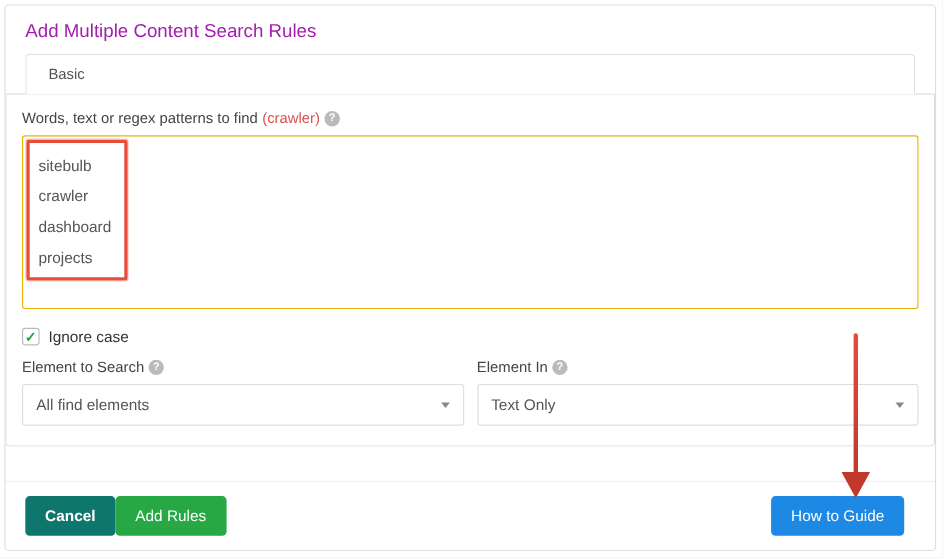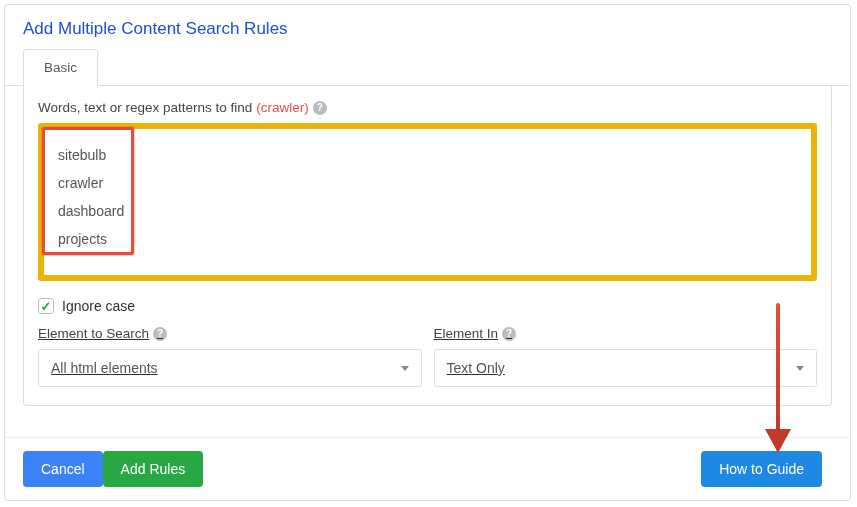--- a/index.html
+++ b/index.html
@@ -16,49 +16,50 @@
     border: 1px solid #ddd;
     border-radius: 4px;
     margin: 4px;
     width: 847px;
     height: 497px;
     position: relative;
     background: #fff;
   }
   .dialog-title {
     font-size: 17px;
-    color: #1d4ed8;
+    color: #a21caf;
     padding: 14px 18px 10px 18px;
   }
   .tabs {
     display: flex;
     padding: 0 18px;
     border-bottom: 1px solid #ddd;
     position: relative;
+    flex-direction: column;
   }
   .tab {
     padding: 10px 20px;
     font-size: 13.5px;
     color: #555;
     cursor: pointer;
     border: 1px solid transparent;
     border-bottom: none;
     border-top-left-radius: 4px;
     border-top-right-radius: 4px;
     margin-bottom: -1px;
   }
   .tab.active {
     border-color: #ddd;
     background: #fff;
     border-bottom: 1px solid #fff;
     color: #555;
     font-weight: 500;
   }
   .content-panel {
-    margin: 0 18px;
+    margin: 0 0;
     padding: 14px 14px 18px 14px;
     border: 1px solid #ddd;
     border-top: none;
     border-radius: 0 0 4px 4px;
   }
   .field-label {
     font-size: 13.5px;
     color: #444;
     display: flex;
     align-items: center;
@@ -79,21 +80,21 @@
     display: inline-flex;
     align-items: center;
     justify-content: center;
     cursor: pointer;
   }
   .textarea-wrap {
     position: relative;
   }
   .words-box {
     width: 100%;
-    border: 6px solid #eab308;
+    border: 1px solid #eab308;
     border-radius: 3px;
     padding: 12px 14px;
     font-size: 14px;
     color: #555;
     line-height: 28px;
     min-height: 158px;
     font-family: inherit;
     resize: none;
   }
   .red-highlight {
@@ -123,21 +124,20 @@
     align-items: center;
     justify-content: center;
     cursor: pointer;
     color: #28a745;
     font-size: 13px;
     font-weight: bold;
   }
   .selects-row {
     display: flex;
     gap: 12px;
-    text-decoration: underline;
   }
   .select-col {
     flex: 1;
   }
   .select-box {
     border: 1px solid #ddd;
     border-radius: 3px;
     padding: 10px 12px;
     display: flex;
     align-items: center;
@@ -164,21 +164,21 @@
     align-items: center;
   }
   .btn {
     border: none;
     border-radius: 4px;
     padding: 10px 18px;
     font-size: 14px;
     cursor: pointer;
     color: #fff;
   }
-  .btn-cancel { background: #3b82f6; }
+  .btn-cancel { background: #0f766e; font-weight: bold; }
   .btn-guide { background: #1e88e5; margin-left: auto; margin-right: 10px; }
   .btn-add { background: #28a745; }
   .arrow-annot {
     position: absolute;
     right: 62px;
     top: 298px;
     width: 20px;
     height: 155px;
     pointer-events: none;
   }
@@ -233,21 +233,21 @@
       <span>Ignore case</span>
     </div>
 
     <div class="selects-row">
       <div class="select-col">
         <div class="field-label">
           <span>Element to Search</span>
           <span class="help-icon">?</span>
         </div>
         <div class="select-box">
-          <span>All html elements</span>
+          <span>All find elements</span>
           <span class="caret-down"></span>
         </div>
       </div>
       <div class="select-col">
         <div class="field-label">
           <span>Element In</span>
           <span class="help-icon">?</span>
         </div>
         <div class="select-box">
           <span>Text Only</span>

